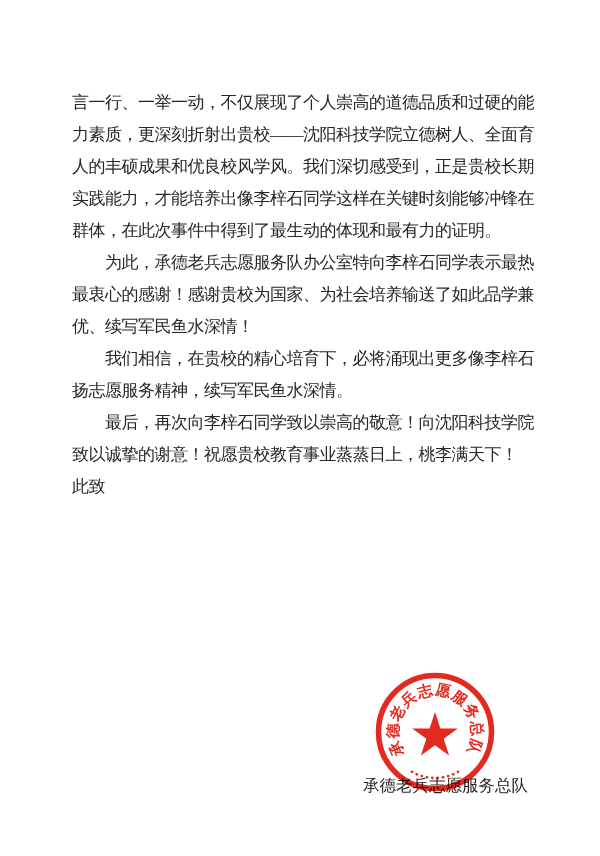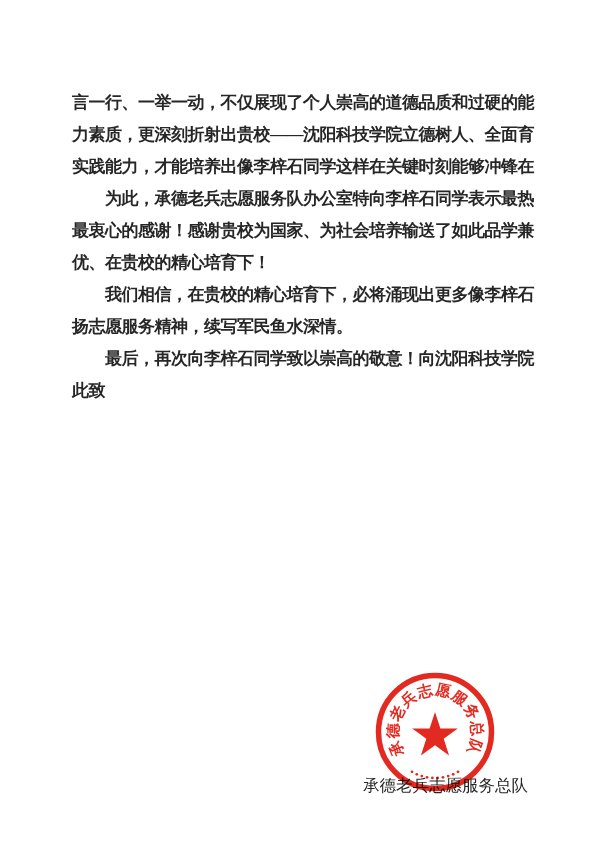--- a/index.html
+++ b/index.html
@@ -22,21 +22,20 @@
     left: 72px;
     width: 462px;
     color: var(--ink, #262626);
     font-size: 17px;
     letter-spacing: -0.5px;
     line-height: 32px;
   }
   .letter-line {
     height: 32px;
     white-space: pre;
-    font-weight: bold;
   }
   .signature-block {
     position: absolute;
     top: 706px;
     right: 72px;
     text-align: right;
     color: var(--ink, #262626);
     font-size: 16.5px;
     line-height: 32px;
     z-index: 2;
@@ -58,27 +57,30 @@
   }
 </style>
 </head>
 <body>
 
 <div class="page">
 
   <div class="letter-body">
     <div class="letter-line">言一行、一举一动，不仅展现了个人崇高的道德品质和过硬的能</div>
     <div class="letter-line">力素质，更深刻折射出贵校——沈阳科技学院立德树人、全面育</div>
+    <div class="letter-line">人的丰硕成果和优良校风学风。我们深切感受到，正是贵校长期</div>
     <div class="letter-line">实践能力，才能培养出像李梓石同学这样在关键时刻能够冲锋在</div>
+    <div class="letter-line">群体，在此次事件中得到了最生动的体现和最有力的证明。</div>
     <div class="letter-line">　　为此，承德老兵志愿服务队办公室特向李梓石同学表示最热</div>
     <div class="letter-line">最衷心的感谢！感谢贵校为国家、为社会培养输送了如此品学兼</div>
-    <div class="letter-line">优、在贵校的精心培育下！</div>
+    <div class="letter-line">优、续写军民鱼水深情！</div>
     <div class="letter-line">　　我们相信，在贵校的精心培育下，必将涌现出更多像李梓石</div>
     <div class="letter-line">扬志愿服务精神，续写军民鱼水深情。</div>
     <div class="letter-line">　　最后，再次向李梓石同学致以崇高的敬意！向沈阳科技学院</div>
+    <div class="letter-line">致以诚挚的谢意！祝愿贵校教育事业蒸蒸日上，桃李满天下！</div>
     <div class="letter-line">此致</div>
   </div>
 
   <svg class="seal" viewBox="-70 -70 140 140" xmlns="http://www.w3.org/2000/svg">
     <circle cx="0" cy="0" r="56.5" fill="none" stroke="#e01a10" stroke-width="5.5"></circle>
     <path id="sealTextArc" d="M -30.3 21.2 A 37 37 0 1 1 30.3 21.2" fill="none"></path>
     <text font-size="15" fill="#e01a10" letter-spacing="1">
       <textPath href="#sealTextArc" startOffset="0">承德老兵志愿服务总队</textPath>
     </text>
     <polygon fill="#e01a10" transform="translate(0,4)" points="0,-24 5.4,-7.4 22.8,-7.4 8.7,2.8 14.1,19.4 0,9.2 -14.1,19.4 -8.7,2.8 -22.8,-7.4 -5.4,-7.4"></polygon>

